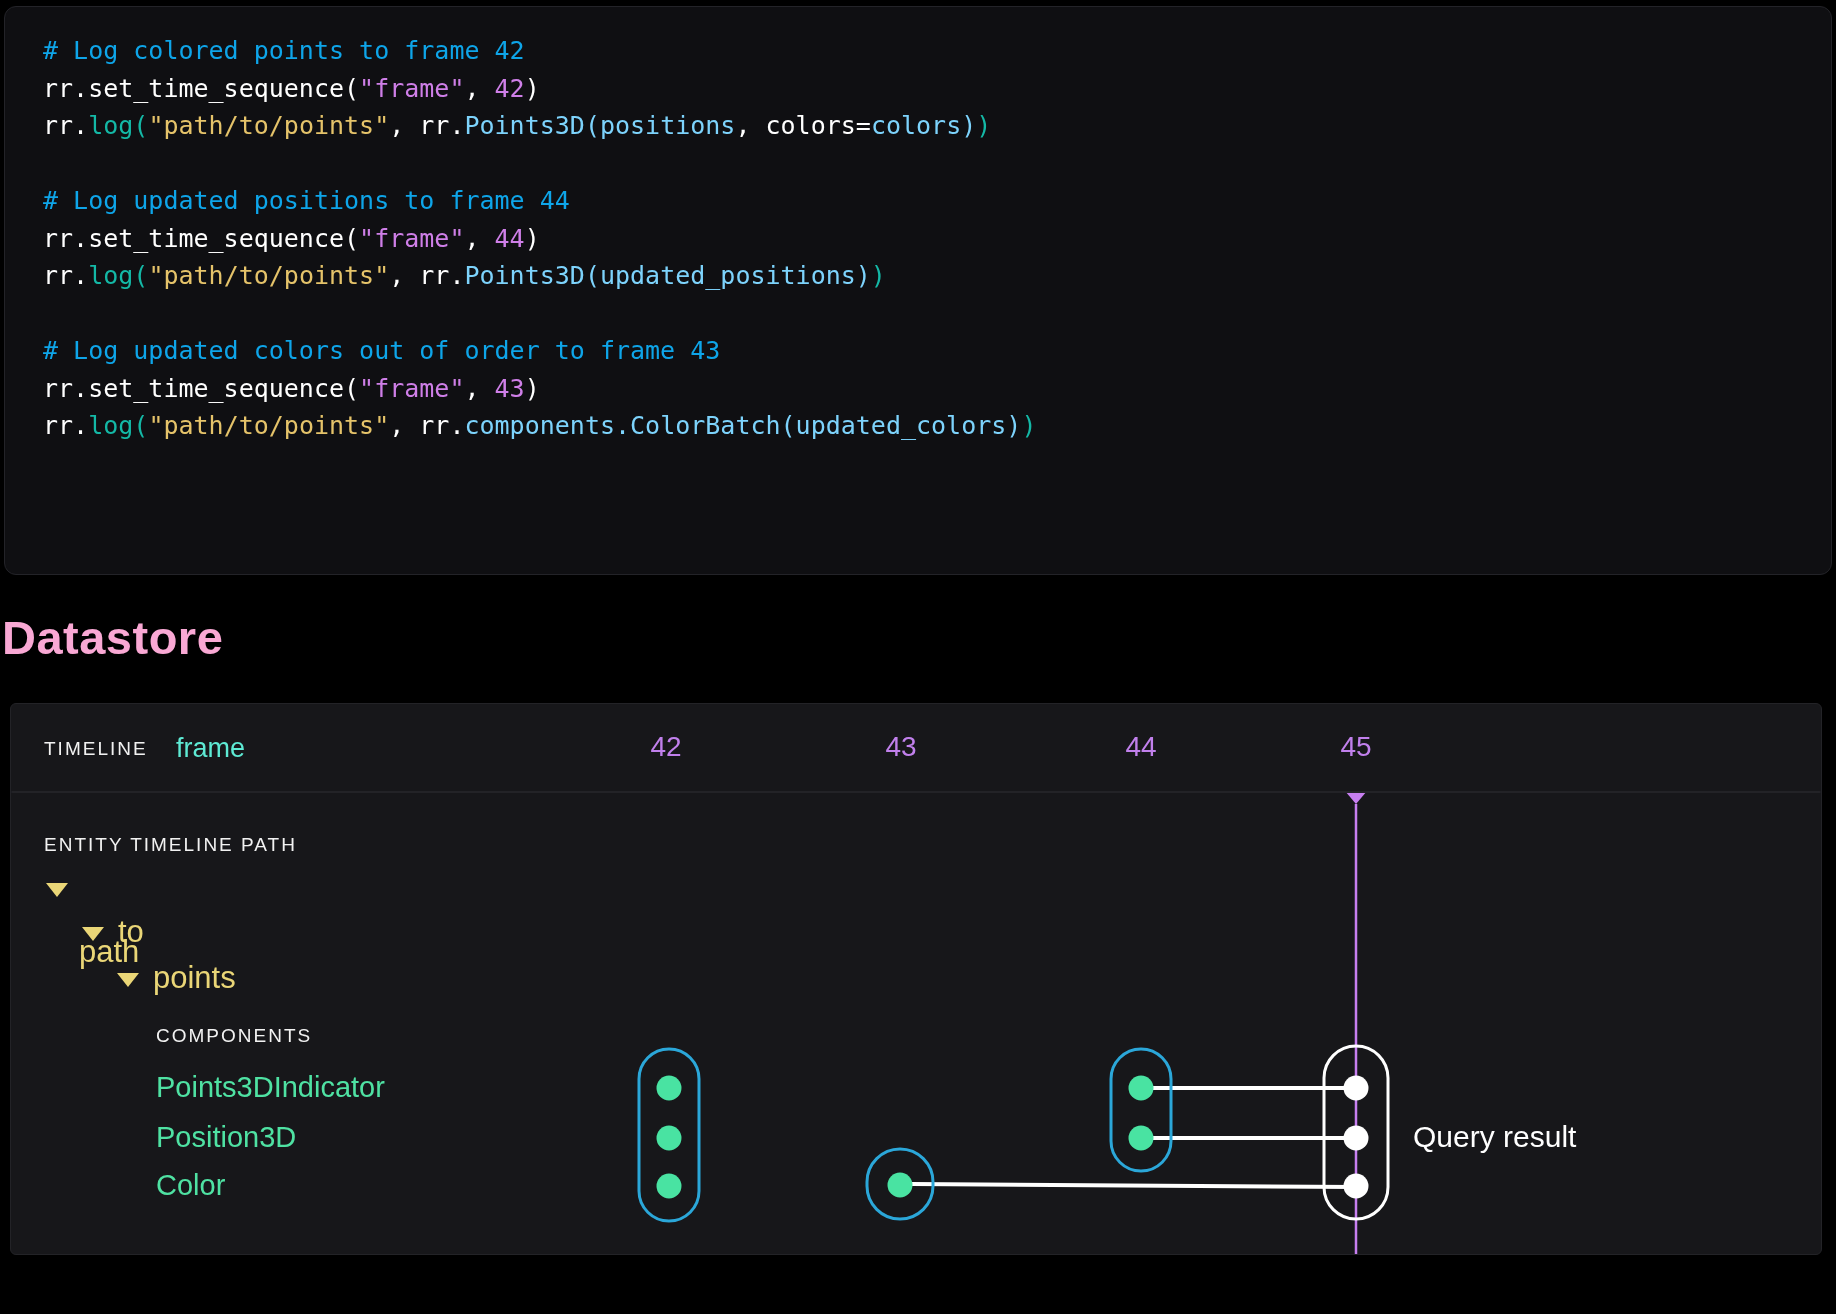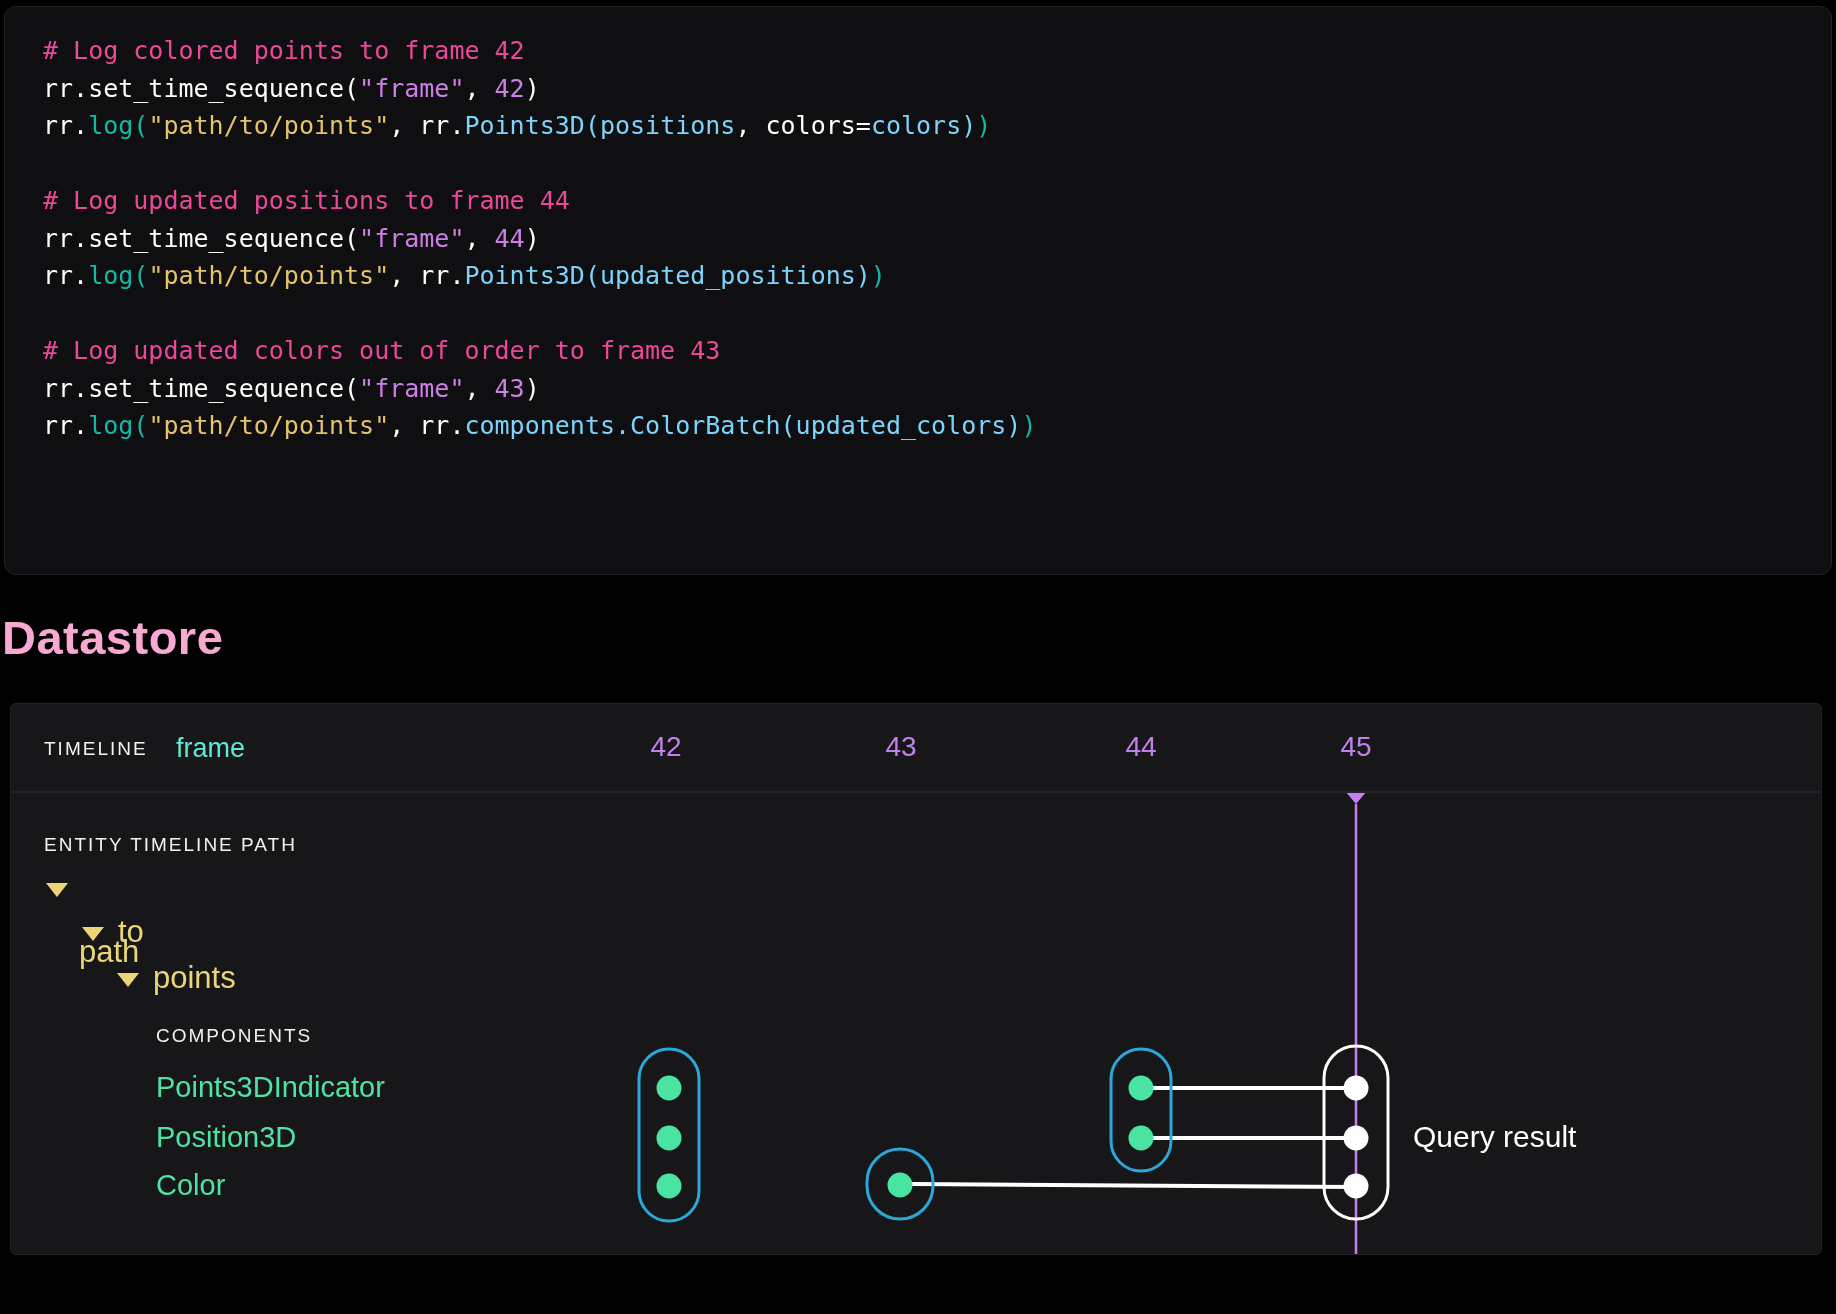--- a/index.html
+++ b/index.html
@@ -5,21 +5,21 @@
   html,body{margin:0;padding:0;background:#000;}
   #stage{position:relative;width:1836px;height:1314px;background:#000;overflow:hidden;
          font-family:"Liberation Sans",sans-serif;}
 
   
   .code-block{position:absolute;left:4px;top:6px;width:1828px;height:569px;
               background:#0f0f12;border:1.5px solid #232328;border-radius:12px;
               box-sizing:border-box;padding:25px 0 0 38px;overflow:hidden;}
   .code-line{font-family:"DejaVu Sans Mono","Liberation Mono",monospace;
              font-size:25px;line-height:37.5px;white-space:pre;}
-  .tok-comment{color:#ec4899;}
+  .tok-comment{color:#0ea5e9;}
   .tok-w{color:#ffffff;}
   .tok-str{color:#cf7fe8;}
   .tok-num{color:#cf7fe8;}
   .tok-fn{color:#14b8a6;}
   .tok-ystr{color:#e5c36a;}
   .tok-cls{color:#7dd3fc;}
 
   
   .section-title{position:absolute;left:2px;top:610px;color:#f9a8d4;
                  font-size:47px;font-weight:800;letter-spacing:.5px;}

